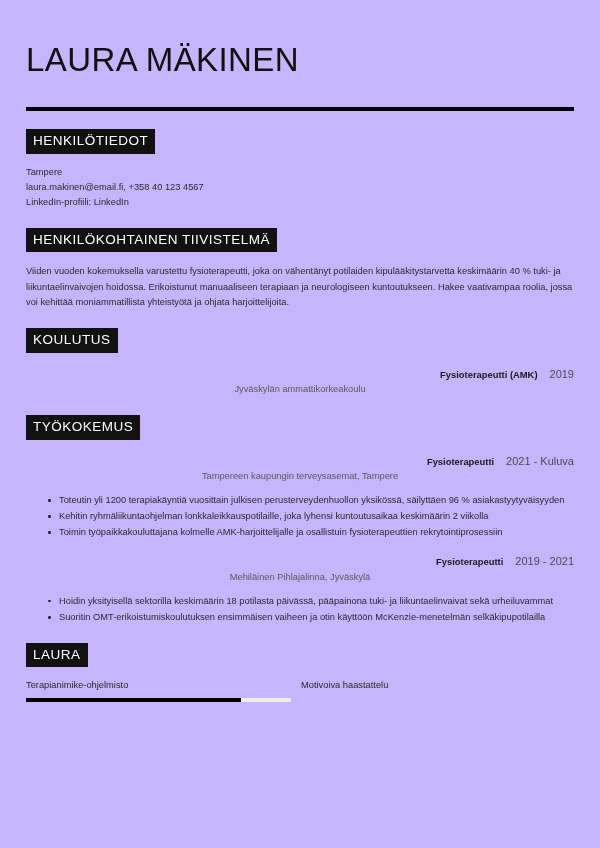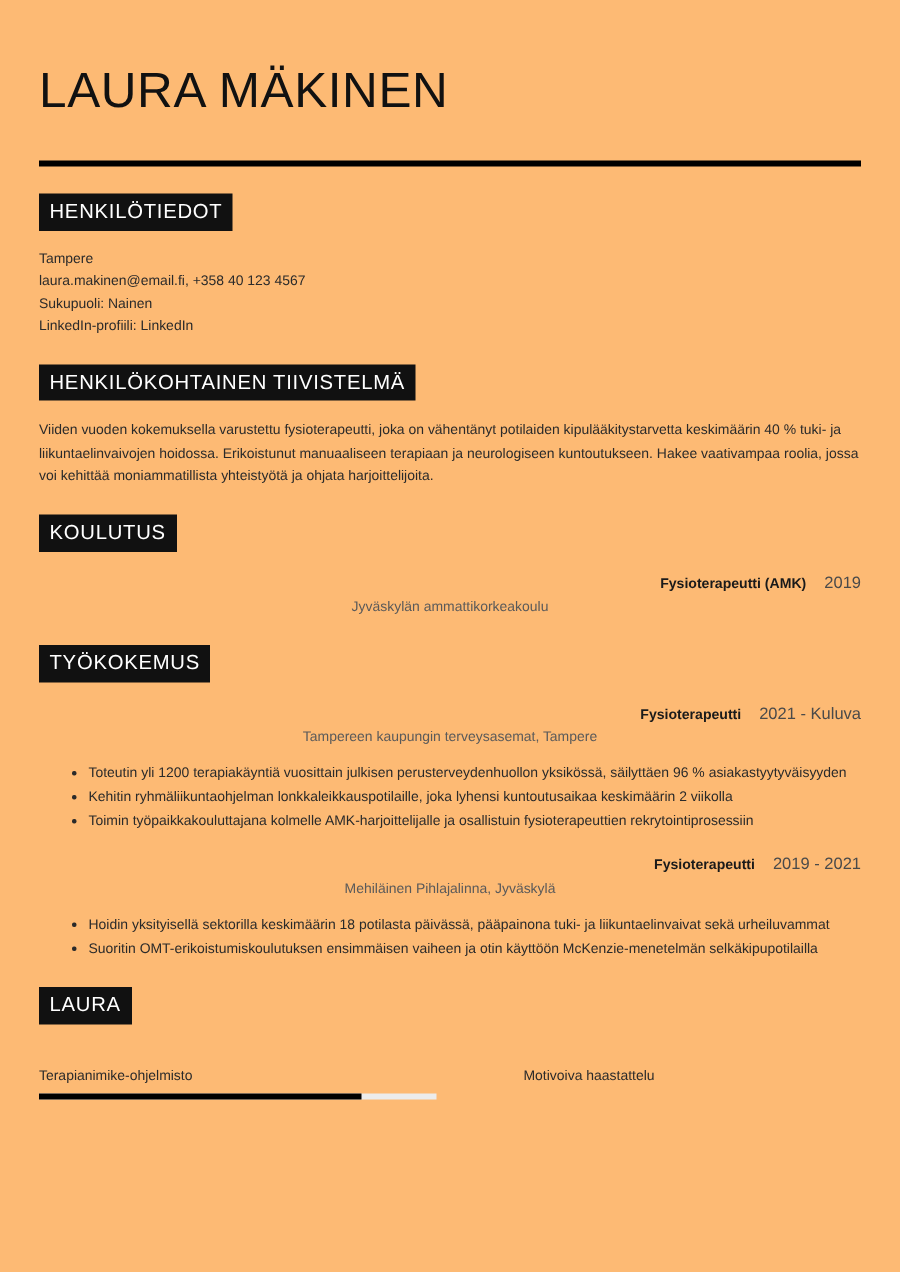--- a/index.html
+++ b/index.html
@@ -16,21 +16,21 @@
     -webkit-font-smoothing: antialiased;
     overflow: hidden;
   }
 
   .page {
     position: relative;
     width: 600px;
     height: 848px;
     box-sizing: border-box;
     padding: 0 26px;
-    background: #fdba74;
+    background: #c4b5fd;
   }
 
   
   .cv-name {
     font-size: 33px;
     font-weight: 400;
     letter-spacing: 0.4px;
     line-height: 1;
     color: #111111;
     margin: 0;
@@ -134,26 +134,25 @@
     left: 0;
     top: 6px;
     width: 2.6px;
     height: 2.6px;
     border-radius: 50%;
     background: #2a2a2a;
   }
 
   
   .skills-grid {
-    margin-top: 28px;
+    margin-top: 12px;
     display: grid;
     grid-template-columns: 275px 275px;
     column-gap: 0;
     row-gap: 14px;
-    gap: 48px;
   }
   .skill-item {
     width: 265px;
   }
   .skill-name {
     font-size: 9.3px;
     color: #2a2a2a;
     line-height: 1.5;
   }
   .skill-bar {
@@ -173,21 +172,20 @@
 <div class="page">
 
   <h1 class="cv-name">LAURA MÄKINEN</h1>
   <div class="header-rule"></div>
 
   <div class="section">
     <span class="section-badge">HENKILÖTIEDOT</span>
     <div class="contact-block">
       <div class="contact-line">Tampere</div>
       <div class="contact-line">laura.makinen@email.fi, +358 40 123 4567</div>
-      <div class="contact-line">Sukupuoli: Nainen</div>
       <div class="contact-line">LinkedIn-profiili: LinkedIn</div>
     </div>
   </div>
 
   <div class="section">
     <span class="section-badge">HENKILÖKOHTAINEN TIIVISTELMÄ</span>
     <div class="summary-block">
       <p class="summary-text">Viiden vuoden kokemuksella varustettu fysioterapeutti, joka on vähentänyt potilaiden kipulääkitystarvetta keskimäärin 40 % tuki- ja liikuntaelinvaivojen hoidossa. Erikoistunut manuaaliseen terapiaan ja neurologiseen kuntoutukseen. Hakee vaativampaa roolia, jossa voi kehittää moniammatillista yhteistyötä ja ohjata harjoittelijoita.</p>
     </div>
   </div>

